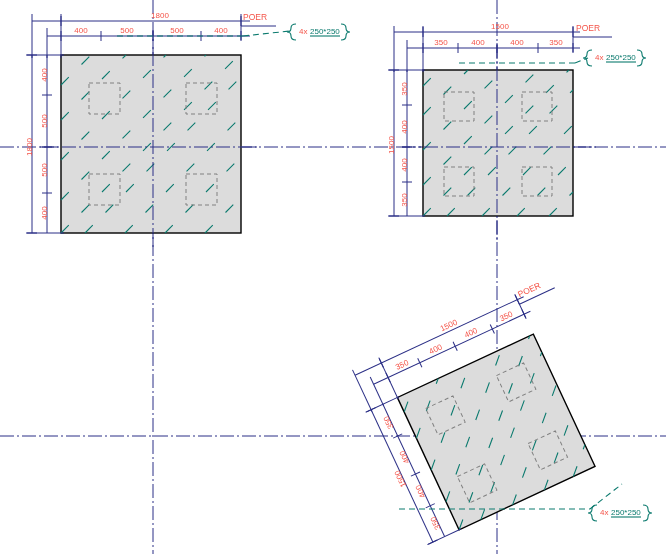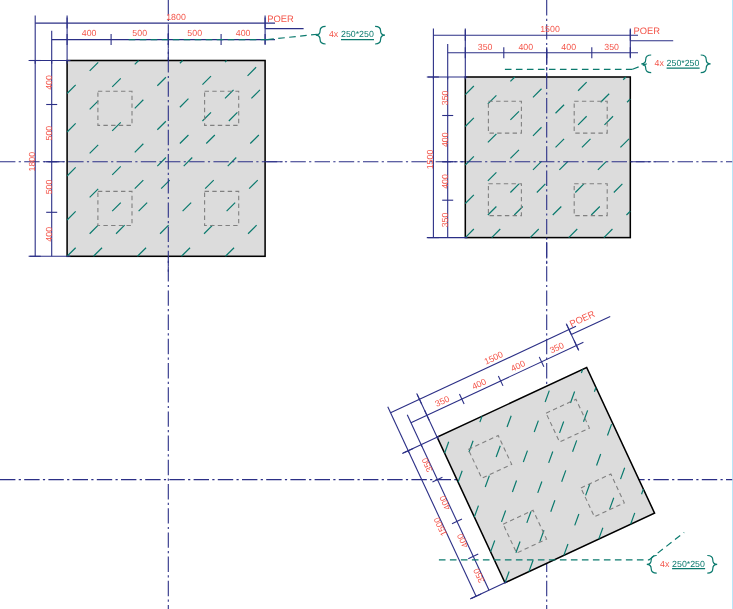--- a/index.html
+++ b/index.html
@@ -11,21 +11,21 @@
   body {
     width: 666px;
     height: 554px;
     overflow: hidden;
     font-family: "Liberation Sans", sans-serif;
   }
   #cad-root {
     position: relative;
     width: 666px;
     height: 554px;
-    background: #0ea5e9;
+    background: #8b5cf6;
   }
   svg#cad-canvas {
     display: block;
     width: 666px;
     height: 554px;
   }
   .dim-text {
     font-family: "Liberation Sans", sans-serif;
     font-size: 8px;
     fill: #f4554a;

